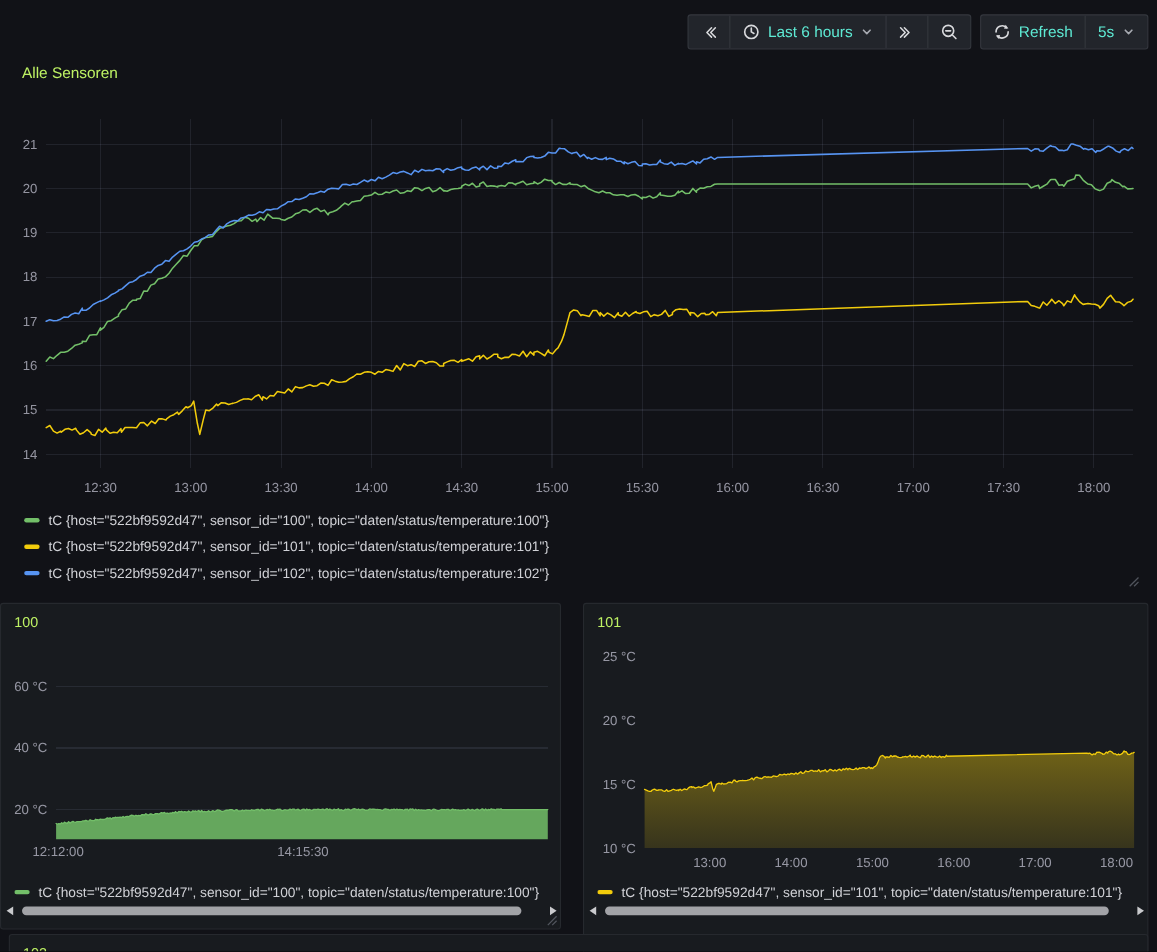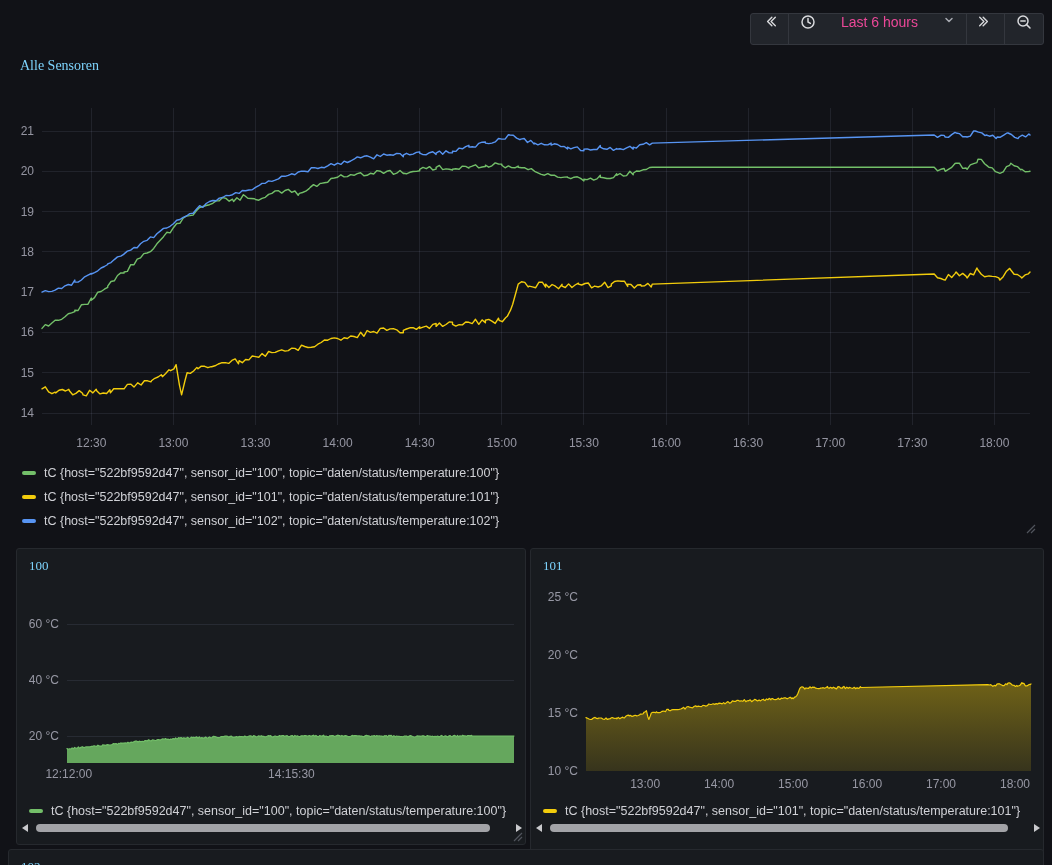--- a/index.html
+++ b/index.html
@@ -2,29 +2,29 @@
 <html><head>
 <meta charset="utf-8">
 <style>
   html,body{margin:0;padding:0;background:#0b0c0e;}
   .page{position:relative;width:1052px;height:865px;background:#111217;overflow:hidden;
         font-family:"Liberation Sans",sans-serif;color:#ccccdc;}
   
   .toolbar{position:absolute;top:13px;right:8px;display:flex;gap:8px;}
   .btn-group{display:flex;align-items:stretch;background:#22252b;border:1px solid #34373e;
              border-radius:3px;height:32px;box-sizing:border-box;overflow:hidden;}
-  .tb-btn{display:flex;align-items:flex-start;gap:25px;padding:0 11px;background:transparent;border:none;
-          border-right:1px solid #34373e;color:#ec4899;font-family:inherit;font-size:14px;
+  .tb-btn{display:flex;align-items:center;gap:7px;padding:0 11px;background:transparent;border:none;
+          border-right:1px solid #34373e;color:#5eead4;font-family:inherit;font-size:14px;
           font-weight:500;cursor:pointer;white-space:nowrap;}
   .tb-btn:last-child{border-right:none;}
   .tb-btn svg{display:block;}
   .icon{stroke:#d8d9dc;fill:none;stroke-width:1.5;stroke-linecap:round;stroke-linejoin:round;}
   .caret{stroke:#a7aab1;}
   
-  .panel-title{font-size:14px;font-weight:500;color:#7dd3fc;margin:0;font-family:Liberation Serif, serif;}
+  .panel-title{font-size:14px;font-weight:500;color:#bef264;margin:0;}
   .main-title{position:absolute;top:58px;left:20px;}
   .panel{position:absolute;background:#181b1f;border:1px solid #26292e;border-radius:3px;box-sizing:border-box;}
   .panel .panel-title{position:absolute;top:9px;left:12px;font-size:13px;}
   svg.chart{position:absolute;left:0;display:block;}
   #chart-main{top:98px;}
   .panel svg.chart{left:0;}
   
   .legend{font-size:12.5px;color:#d0d1d6;}
   .legend-col{position:absolute;top:461px;left:22px;display:flex;flex-direction:column;}
   .legend-item{display:flex;align-items:center;height:24px;cursor:pointer;white-space:nowrap;}
@@ -66,20 +66,37 @@
         <svg class="icon" width="15" height="15" viewBox="0 0 16 16">
             <path d="M5.5 3.5 L10 8 L5.5 12.5"></path>
             <path d="M1.8 3.5 L6.3 8 L1.8 12.5"></path>
           </svg>
       </button>
       <button class="tb-btn">
         <svg class="icon" width="16" height="16" viewBox="0 0 16 16">
             <circle cx="7" cy="7" r="5"></circle>
             <path d="M10.6 10.6 L14 14"></path>
             <path d="M4.8 7 H9.2"></path>
+          </svg>
+      </button>
+    </div>
+    <div class="btn-group">
+      <button class="tb-btn">
+        <svg class="icon" width="16" height="16" viewBox="0 0 16 16">
+          <path d="M2.5 8 a5.5 5.5 0 0 1 9.5 -3.8"></path>
+          <polygon points="11.2,1.6 13.7,4.8 9.8,5.2" fill="#d8d9dc" stroke="none"></polygon>
+          <path d="M13.5 8 a5.5 5.5 0 0 1 -9.5 3.8"></path>
+          <polygon points="4.8,14.4 2.3,11.2 6.2,10.8" fill="#d8d9dc" stroke="none"></polygon>
+        </svg>
+        <span>Refresh</span>
+      </button>
+      <button class="tb-btn">
+        <span>5s</span>
+        <svg class="icon caret" width="12" height="12" viewBox="0 0 12 12">
+            <path d="M3 4.5 L6 7.5 L9 4.5"></path>
           </svg>
       </button>
     </div>
   </div>
 
   <section>
     <h2 class="panel-title main-title">Alle Sensoren</h2>
     <svg id="chart-main" class="chart" width="1052" height="358" viewBox="0 0 1052 358">
         <line x1="42" x2="1030" y1="315.0" y2="315.0" stroke="rgba(204,215,255,0.09)" stroke-width="1" shape-rendering="crispEdges"></line>
         <line x1="42" x2="1030" y1="274.7" y2="274.7" stroke="rgba(204,215,255,0.09)" stroke-width="1" shape-rendering="crispEdges"></line>
@@ -138,21 +155,21 @@
         <div class="legend-item">
           <span class="swatch" style="background: rgb(87, 148, 242);"></span>
           <span>tC {host="522bf9592d47", sensor_id="102", topic="daten/status/temperature:102"}</span>
         </div>
       </div>
     <svg class="grip" style="left:1026px;top:524px;" width="10" height="10">
         <path d="M9 1 L1 9 M9 5 L5 9" stroke="#50545c" stroke-width="1.2" fill="none"></path>
       </svg>
   </section>
 
-  <section class="panel" style="left:16px;top:548px;width:510px;height:297px;">
+  <section class="panel" style="left:0;top:548px;width:510px;height:297px;">
     <h2 class="panel-title">100</h2>
     <svg class="chart" style="top:38px;" width="508" height="198" viewBox="0 0 508 198">
         <line x1="50" x2="497" y1="149.0" y2="149.0" stroke="rgba(204,215,255,0.09)" stroke-width="1" shape-rendering="crispEdges"></line>
         <line x1="50" x2="497" y1="93.0" y2="93.0" stroke="rgba(204,215,255,0.09)" stroke-width="1" shape-rendering="crispEdges"></line>
         <line x1="50" x2="497" y1="37.0" y2="37.0" stroke="rgba(204,215,255,0.09)" stroke-width="1" shape-rendering="crispEdges"></line>
         <text x="42" y="153.0" text-anchor="end" font-size="12" fill="rgba(204,204,220,0.70)">20 °C</text>
         <text x="42" y="97.0" text-anchor="end" font-size="12" fill="rgba(204,204,220,0.70)">40 °C</text>
         <text x="42" y="41.0" text-anchor="end" font-size="12" fill="rgba(204,204,220,0.70)">60 °C</text>
         <text x="51.8" y="191" text-anchor="middle" font-size="12" fill="rgba(204,204,220,0.70)">12:12:00</text>
         <text x="274.4" y="191" text-anchor="middle" font-size="12" fill="rgba(204,204,220,0.70)">14:15:30</text>

